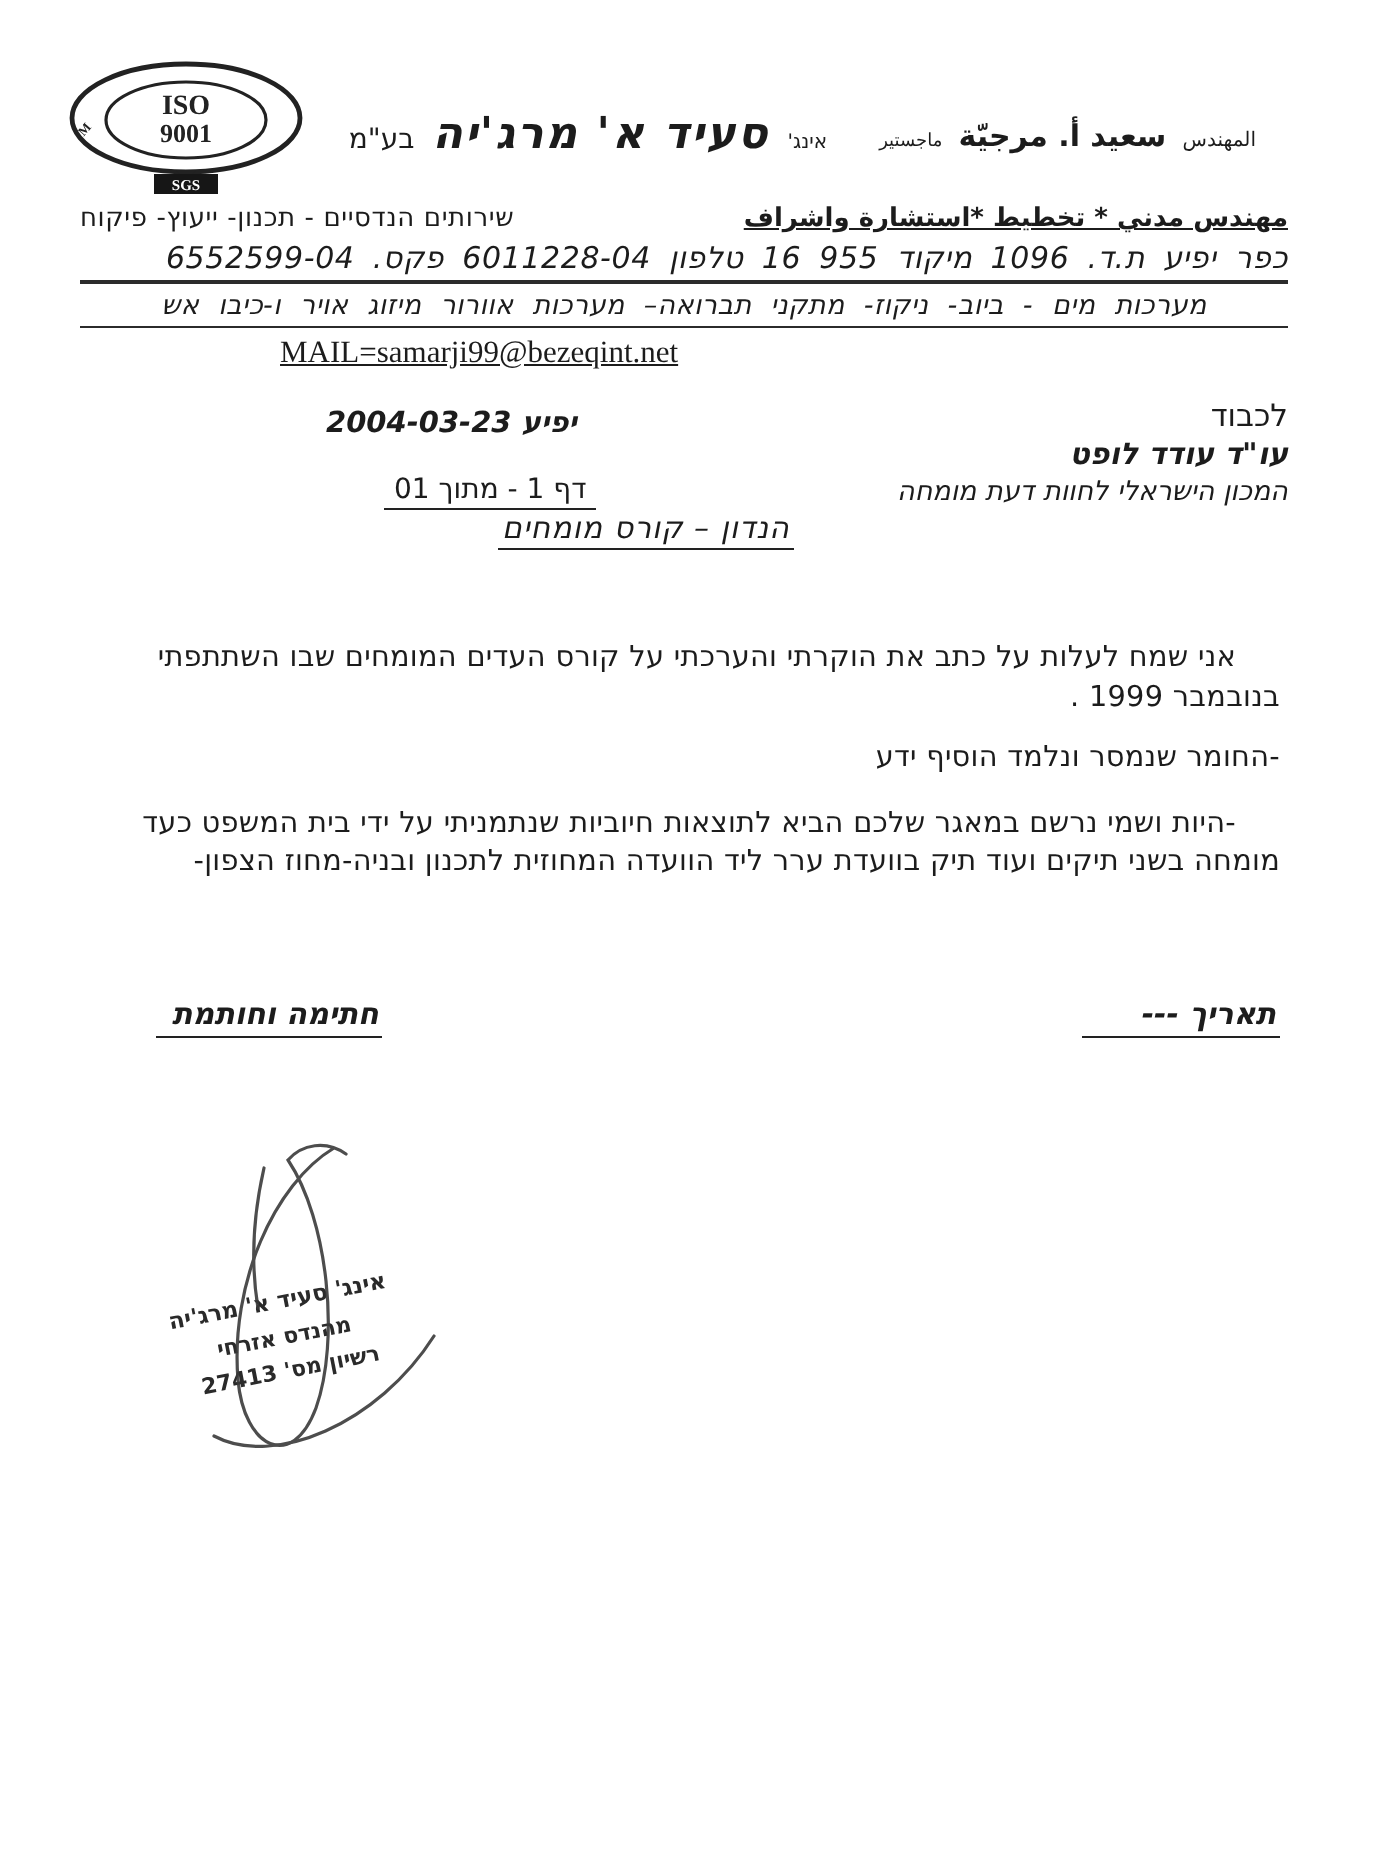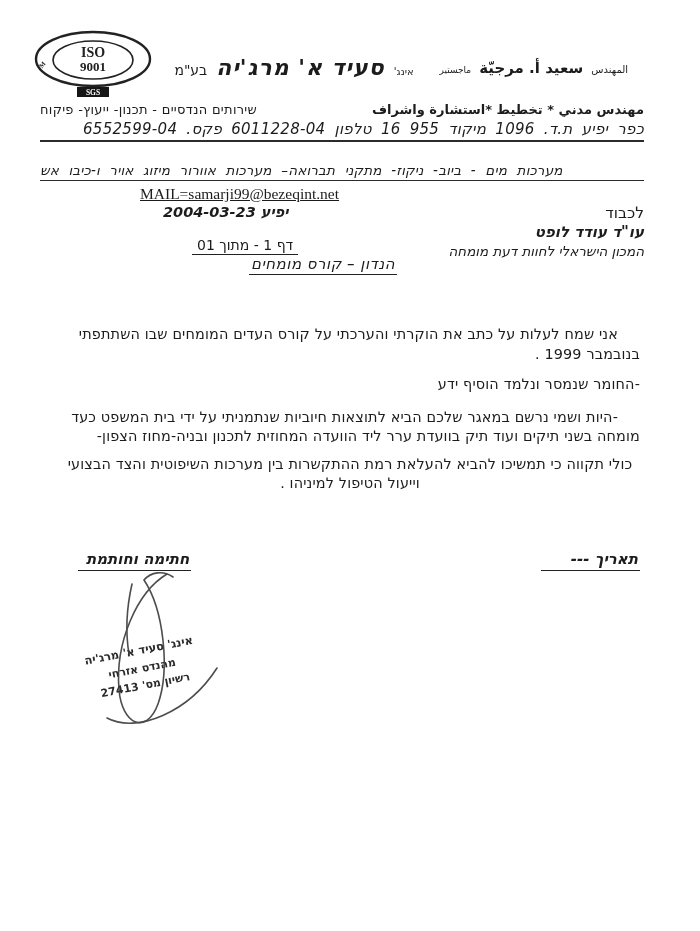--- a/index.html
+++ b/index.html
@@ -15,33 +15,33 @@
   .arabic-block{margin-right:16px;white-space:nowrap;}
   .arabic-prefix{font-size:10px;}
   .arabic-main{font-size:15px;font-weight:bold;margin:0 3px;}
   .arabic-suffix{font-size:9px;}
   .hebrew-block{margin-right:26px;white-space:nowrap;}
   .heb-prefix{font-size:10px;}
   .heb-main{font-size:22px;font-style:italic;font-weight:600;letter-spacing:1px;margin:0 4px;}
   .heb-suffix{font-size:14px;}
   .logo-wrap{margin-right:20px;margin-top:-4px;flex:0 0 auto;}
   .services-row{display:flex;justify-content:space-between;font-size:13px;margin-top:2px;}
-  .services-ar{font-weight:bold;}
+  .services-ar{font-weight:bold;text-decoration:underline;}
   .services-he{letter-spacing:.3px;}
   .address-line{font-size:15px;font-style:italic;margin-top:3px;text-align:right;
     letter-spacing:.3px;word-spacing:4px;white-space:nowrap;}
   .rule{border:0;border-top:2.2px solid #2b2b2b;margin:2px 0 0 0;}
   .rule.thin{border-top-width:1.6px;}
-  .systems-line{font-size:13.5px;font-style:italic;margin-top:20px;text-align:left;
+  .systems-line{font-size:13.5px;font-style:italic;margin-top:3px;text-align:center;
     letter-spacing:.2px;word-spacing:5px;white-space:nowrap;}
   .email-line{direction:ltr;text-align:left;padding-left:100px;margin-top:4px;
     font-family:"Liberation Serif",serif;font-size:15.5px;}
   .email-line span{text-decoration:underline;}
   
-  .recipient{margin-top:1px;text-align:right;}
+  .recipient{margin-top:13px;text-align:right;}
   .salutation{font-size:15.5px;}
   .recipient-name{font-size:15px;font-style:italic;font-weight:600;margin-top:1px;}
   .recipient-org{font-size:13.5px;font-style:italic;margin-top:2px;}
   .date-line{position:absolute;left:163px;top:204px;font-size:14.5px;font-style:italic;font-weight:600;}
   .page-indicator{position:absolute;left:192px;top:237px;font-size:14px;
     border-bottom:1.6px solid #222;padding:0 5px 1px 5px;}
   .subject-line{position:absolute;left:249px;top:255px;font-size:15px;font-weight:normal;
     font-style:italic;border-bottom:1.8px solid #222;padding:0 2px 1px 2px;letter-spacing:.5px;}
   
   .body{margin:66px 60px 0 60px;font-size:14.4px;line-height:19.5px;letter-spacing:.15px;}
@@ -125,21 +125,20 @@
   </div>
 
   <div class="date-line">יפיע 2004-03-23</div>
   <div class="page-indicator">דף 1 - מתוך 01</div>
   <div class="subject-line">הנדון – קורס מומחים</div>
 
   <div class="body">
     <p class="p1">אני שמח לעלות על כתב את הוקרתי והערכתי על קורס העדים המומחים שבו השתתפתי  בנובמבר 1999 .</p>
     <p class="p3">-החומר שנמסר ונלמד הוסיף ידע</p>
     <p class="p4">-היות ושמי נרשם במאגר שלכם הביא לתוצאות חיוביות שנתמניתי על ידי בית המשפט כעד מומחה בשני תיקים ועוד תיק בוועדת ערר ליד הוועדה המחוזית לתכנון ובניה-מחוז הצפון-</p>
-    <p class="p5">כולי תקווה כי תמשיכו להביא להעלאת רמת ההתקשרות בין מערכות השיפוטית והצד הבצועי וייעול הטיפול למיניהו .</p>
   </div>
 
   <div class="sig-row">
     <div class="date-label">תאריך ---</div>
     <div class="sign-label">חתימה וחותמת</div>
   </div>
 
   <div class="stamp">
     <div class="stamp-l1">אינג' סעיד א' מרג'יה</div>
     <div class="stamp-l2">מהנדס אזרחי</div>

